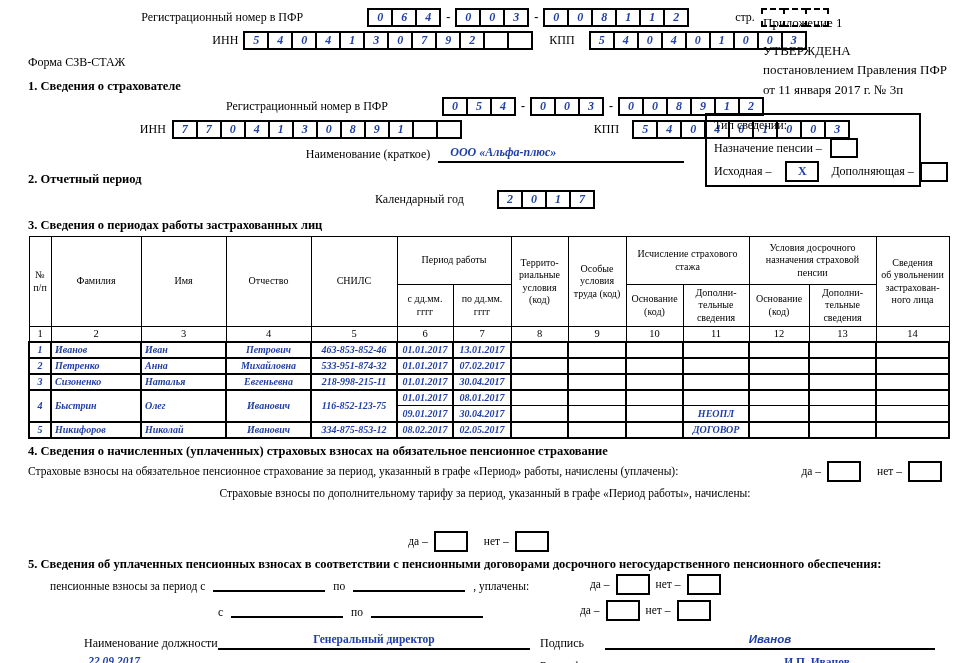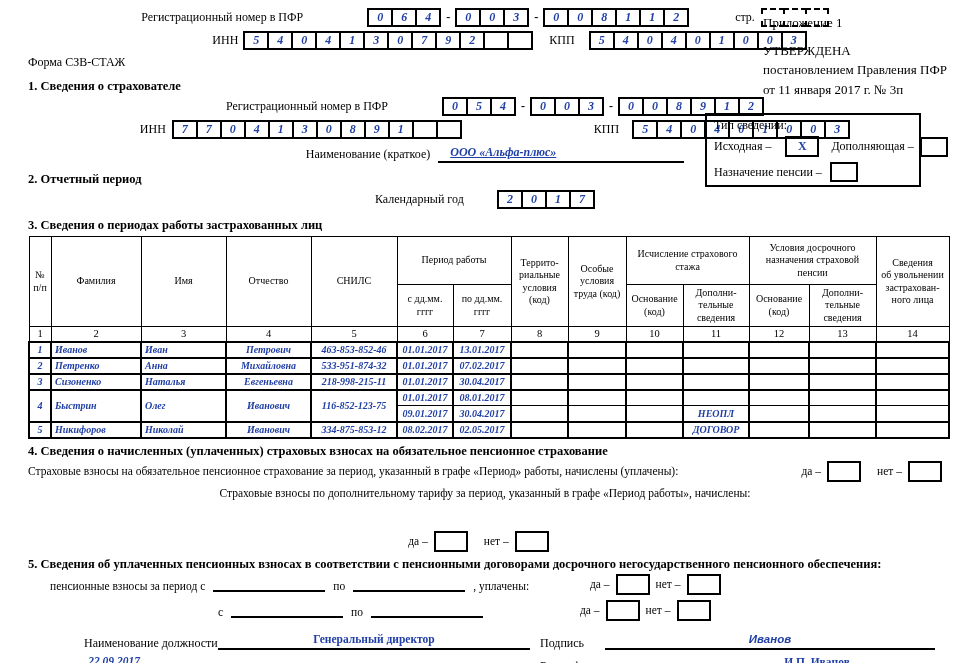--- a/index.html
+++ b/index.html
@@ -40,21 +40,21 @@
   }
   .title-redbox span { font-weight:bold; font-size:13.5px; }
 
   .sec-title { font-weight:bold; margin-top:9px; font-size:12.5px; }
 
   .indent1 { margin-left:20px; }
   .mt3 { margin-top:3px; } .mt4 { margin-top:4px; } .mt5 { margin-top:5px; } .mt6 { margin-top:6px; }
 
   .name-line {
     display:inline-block; width:246px; border-bottom:2px solid #000;
-    padding:0 0 1px 12px; margin-left:8px;text-decoration:underline;
+    padding:0 0 1px 12px; margin-left:8px;
   }
 
   
   .type-box {
     position:absolute; left:705px; top:113px; width:216px; height:74px;
     border:2px solid #000; padding:3px 7px; font-size:12px;
   }
   .type-box .trow { display:flex; align-items:center; margin-top:3px; }
   .chk {
     width:34px; height:21px; border:2px solid #000; flex:0 0 auto;
@@ -175,28 +175,28 @@
         <span class="dbox">0</span>
         <span class="dbox">3</span>
       </span>
   </div>
 
   <div class="form-label">Форма СЗВ-СТАЖ</div>
 
 
   <div class="type-box">
     <div>Тип сведений:</div>
+    <div class="trow" style="margin-top:5px;">
+      <span class="lbl" style="margin-right:8px;">Назначение пенсии –</span>
+      <span class="chk small"></span>
+    </div>
     <div class="trow">
       <span class="lbl" style="margin-right:14px;">Исходная –</span>
       <span class="chk">X</span>
       <span class="lbl" style="margin-left:12px; margin-right:6px;">Дополняющая –</span>
-      <span class="chk small"></span>
-    </div>
-    <div class="trow" style="margin-top:5px;">
-      <span class="lbl" style="margin-right:8px;">Назначение пенсии –</span>
       <span class="chk small"></span>
     </div>
   </div>
 
   <div class="sec-title">1. Сведения о страхователе</div>
   <div class="row mt3 indent1">
     <span class="lbl" style="width:216px;">Регистрационный номер в ПФР</span>
     <span class="boxrow">
         <span class="dbox">0</span>
         <span class="dbox">5</span>

